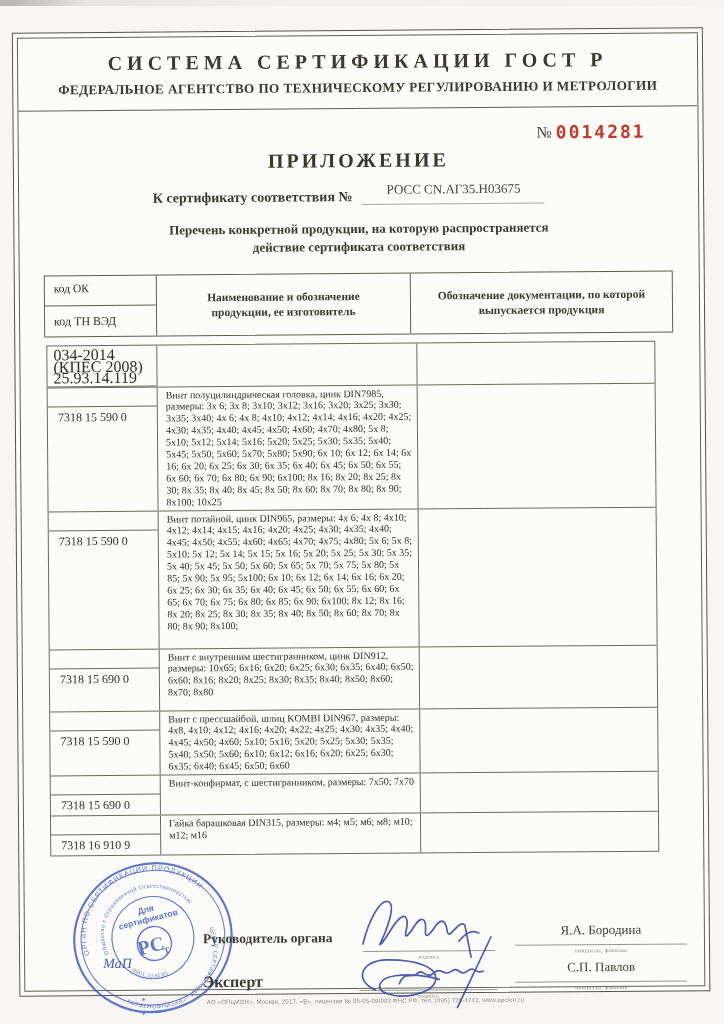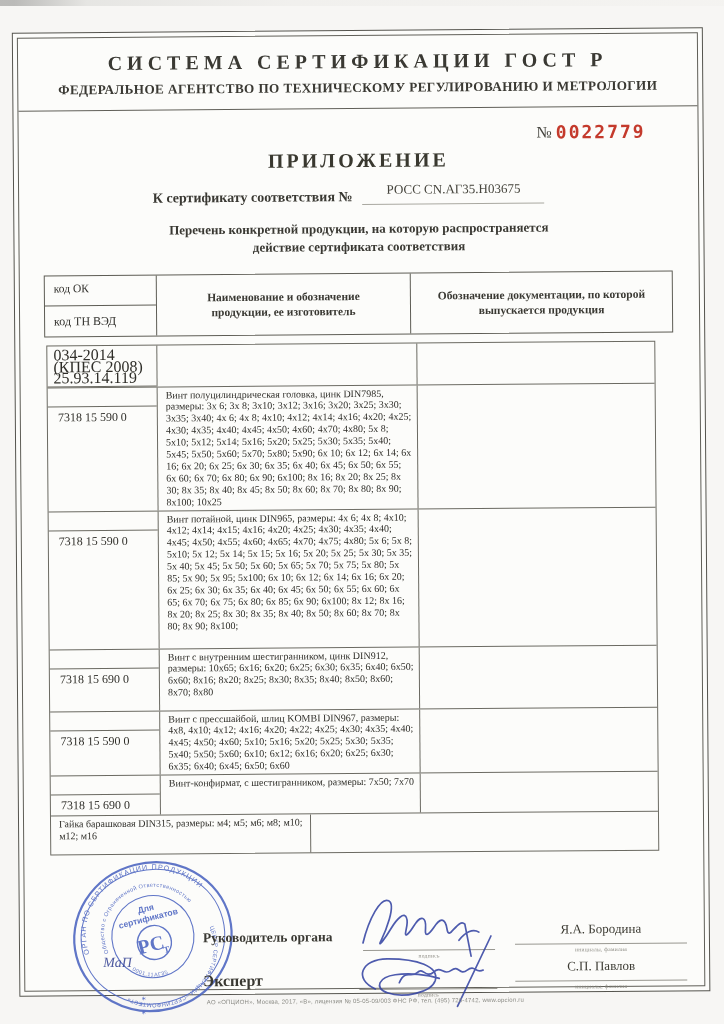--- a/index.html
+++ b/index.html
@@ -85,21 +85,21 @@
   <div class="frame">
     <div class="frame-inner">
 
       <div class="masthead">
         <div class="mh1">СИСТЕМА СЕРТИФИКАЦИИ ГОСТ Р</div>
         <div class="mh2">ФЕДЕРАЛЬНОЕ АГЕНТСТВО ПО ТЕХНИЧЕСКОМУ РЕГУЛИРОВАНИЮ И МЕТРОЛОГИИ</div>
       </div>
 
       <div class="numrow">
         <span class="nolbl">№</span>
-        <span class="noval">0022779</span>
+        <span class="noval">0014281</span>
       </div>
 
       <div class="apptitle">ПРИЛОЖЕНИЕ</div>
 
       <div class="certrow">
         <span class="certlbl">К сертификату соответствия №</span>
         <span class="certval">РОСС CN.АГ35.Н03675</span>
       </div>
 
       <div class="subt">
@@ -168,20 +168,24 @@
         <div class="brow r5">
           <div class="bcol1">
             <div class="okstrip"></div>
             <div class="codecell">7318 15 690 0</div>
           </div>
           <div class="bcol2">Винт-конфирмат, с шестигранником, размеры: 7х50; 7х70</div>
           <div class="bcol3"></div>
         </div>
 
         <div class="brow r6">
+          <div class="bcol1">
+            <div class="okstrip"></div>
+            <div class="codecell">7318 16 910 9</div>
+          </div>
           <div class="bcol2">Гайка барашковая DIN315, размеры: м4; м5; м6; м8; м10; м12; м16</div>
           <div class="bcol3"></div>
         </div>
 
       </div>
 
       <div class="sigblock">
 
         <svg class="stampsvg" width="208" height="170" viewBox="0 0 208 170">
           <g transform="rotate(-14 104 82)" fill="none" stroke="#4a63c0" opacity="0.88">

